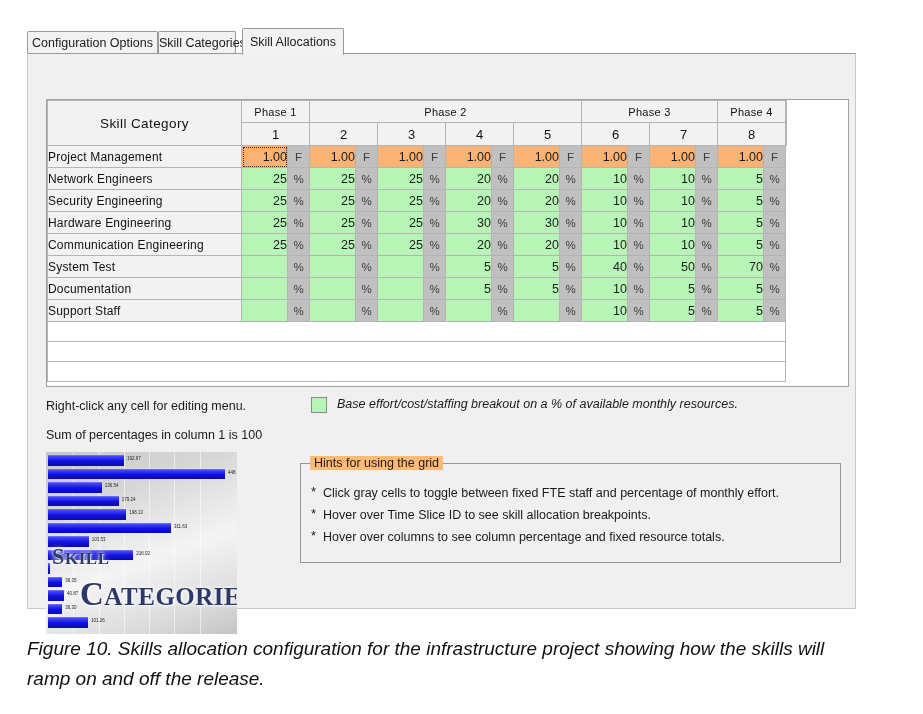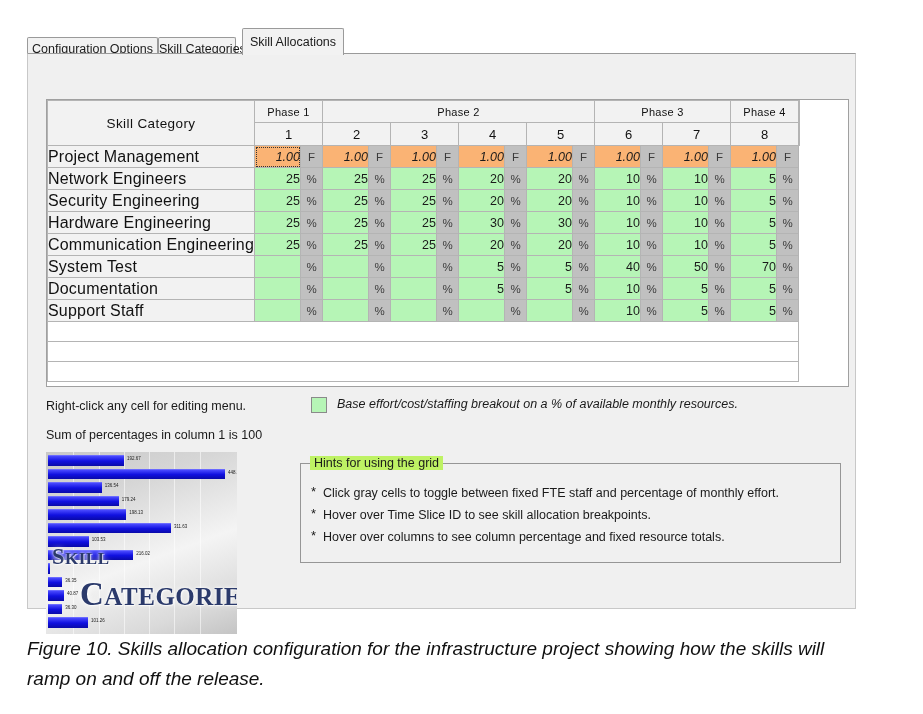--- a/index.html
+++ b/index.html
@@ -40,25 +40,24 @@
     border-bottom: none;
     font-size: 12.5px;
     color: #1a1a1a;
     text-align: center;
     white-space: nowrap;
     line-height: 1;
     padding-top: 5px;
     font-family: "Liberation Sans", sans-serif;
   }
   .tab.inactive {
-    top: 9px;
+    top: 3px;
     height: 22px;
     border-top-left-radius: 2px;
     border-top-right-radius: 2px;
-    text-decoration: underline;
   }
   .tab.active {
     top: 0px;
     height: 27px;
     background: #f2f2f2;
     padding-top: 7px;
     border-top-left-radius: 2px;
     border-top-right-radius: 2px;
     z-index: 5;
   }
@@ -137,37 +136,37 @@
     border-left: 1px solid #b4b4b4;
     border-top: 1px solid #b4b4b4;
     border-right: none;
     border-bottom: none;
   }
 
   
   td.rowlabel {
     background: #f2f2f2;
     height: 22px;
-    font-size: 16px;
+    font-size: 12px;
     font-weight: bold;
     color: #111;
     padding-left: 6px;
     white-space: nowrap;
     letter-spacing: 0.2px;
   }
   td.val {
     height: 22px;
     font-size: 12.5px;
     color: #1a1a1a;
     text-align: right;
     padding-right: 5px;
     width: 46px;
   }
   td.val.pct  { background: #b6f5b6; }
-  td.val.fte  { background: #fab374; font-style: italic; }
+  td.val.fte  { background: #fab374; }
   td.unit {
     height: 22px;
     width: 22px;
     background: #c0c0c0;
     font-size: 11.5px;
     color: #3c3c3c;
     text-align: center;
     border: 1px solid #808080;
     border-top-color: #e8e8e8;
     border-left-color: #e8e8e8;
@@ -226,21 +225,21 @@
     width: 541px;
     height: 100px;
     border: 1px solid #969696;
     box-sizing: border-box;
     background: transparent;
   }
   #hints-legend {
     position: absolute;
     left: 282px;
     top: 402px;
-    background: #bef264;
+    background: #fdba74;
     padding: 0 4px;
     font-size: 12.5px;
     color: #1a1a1a;
   }
   .hint {
     position: absolute;
     left: 22px;
     font-size: 12.5px;
     color: #1a1a1a;
     white-space: nowrap;

